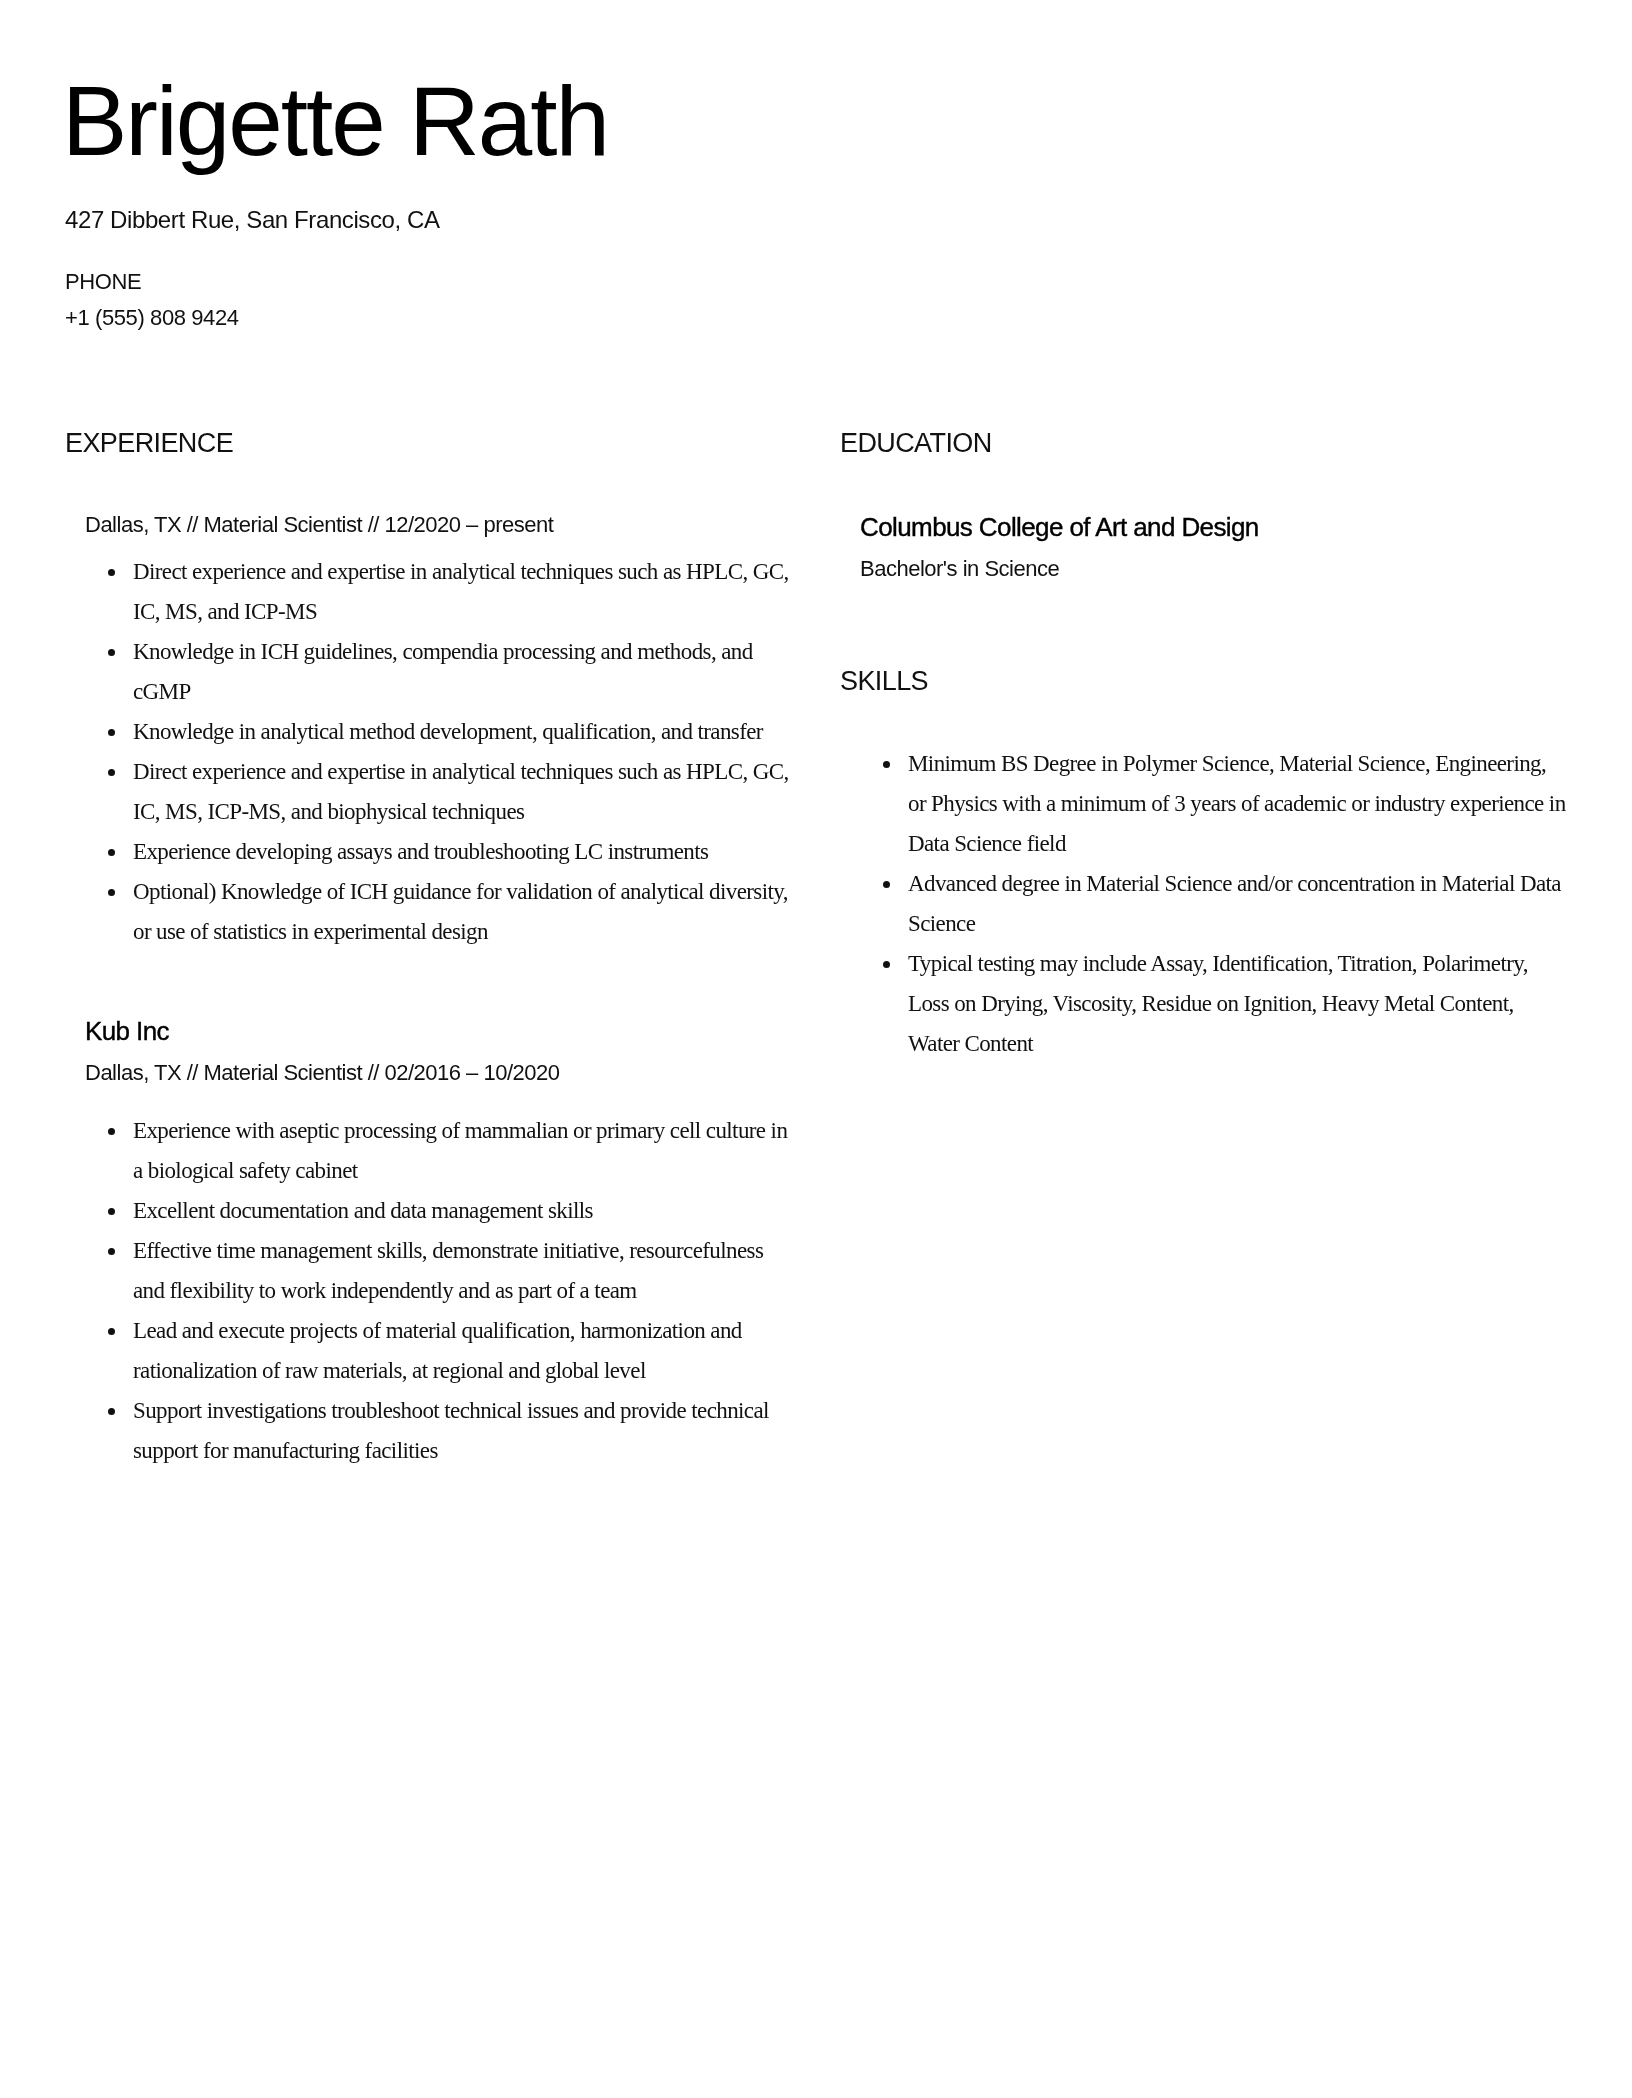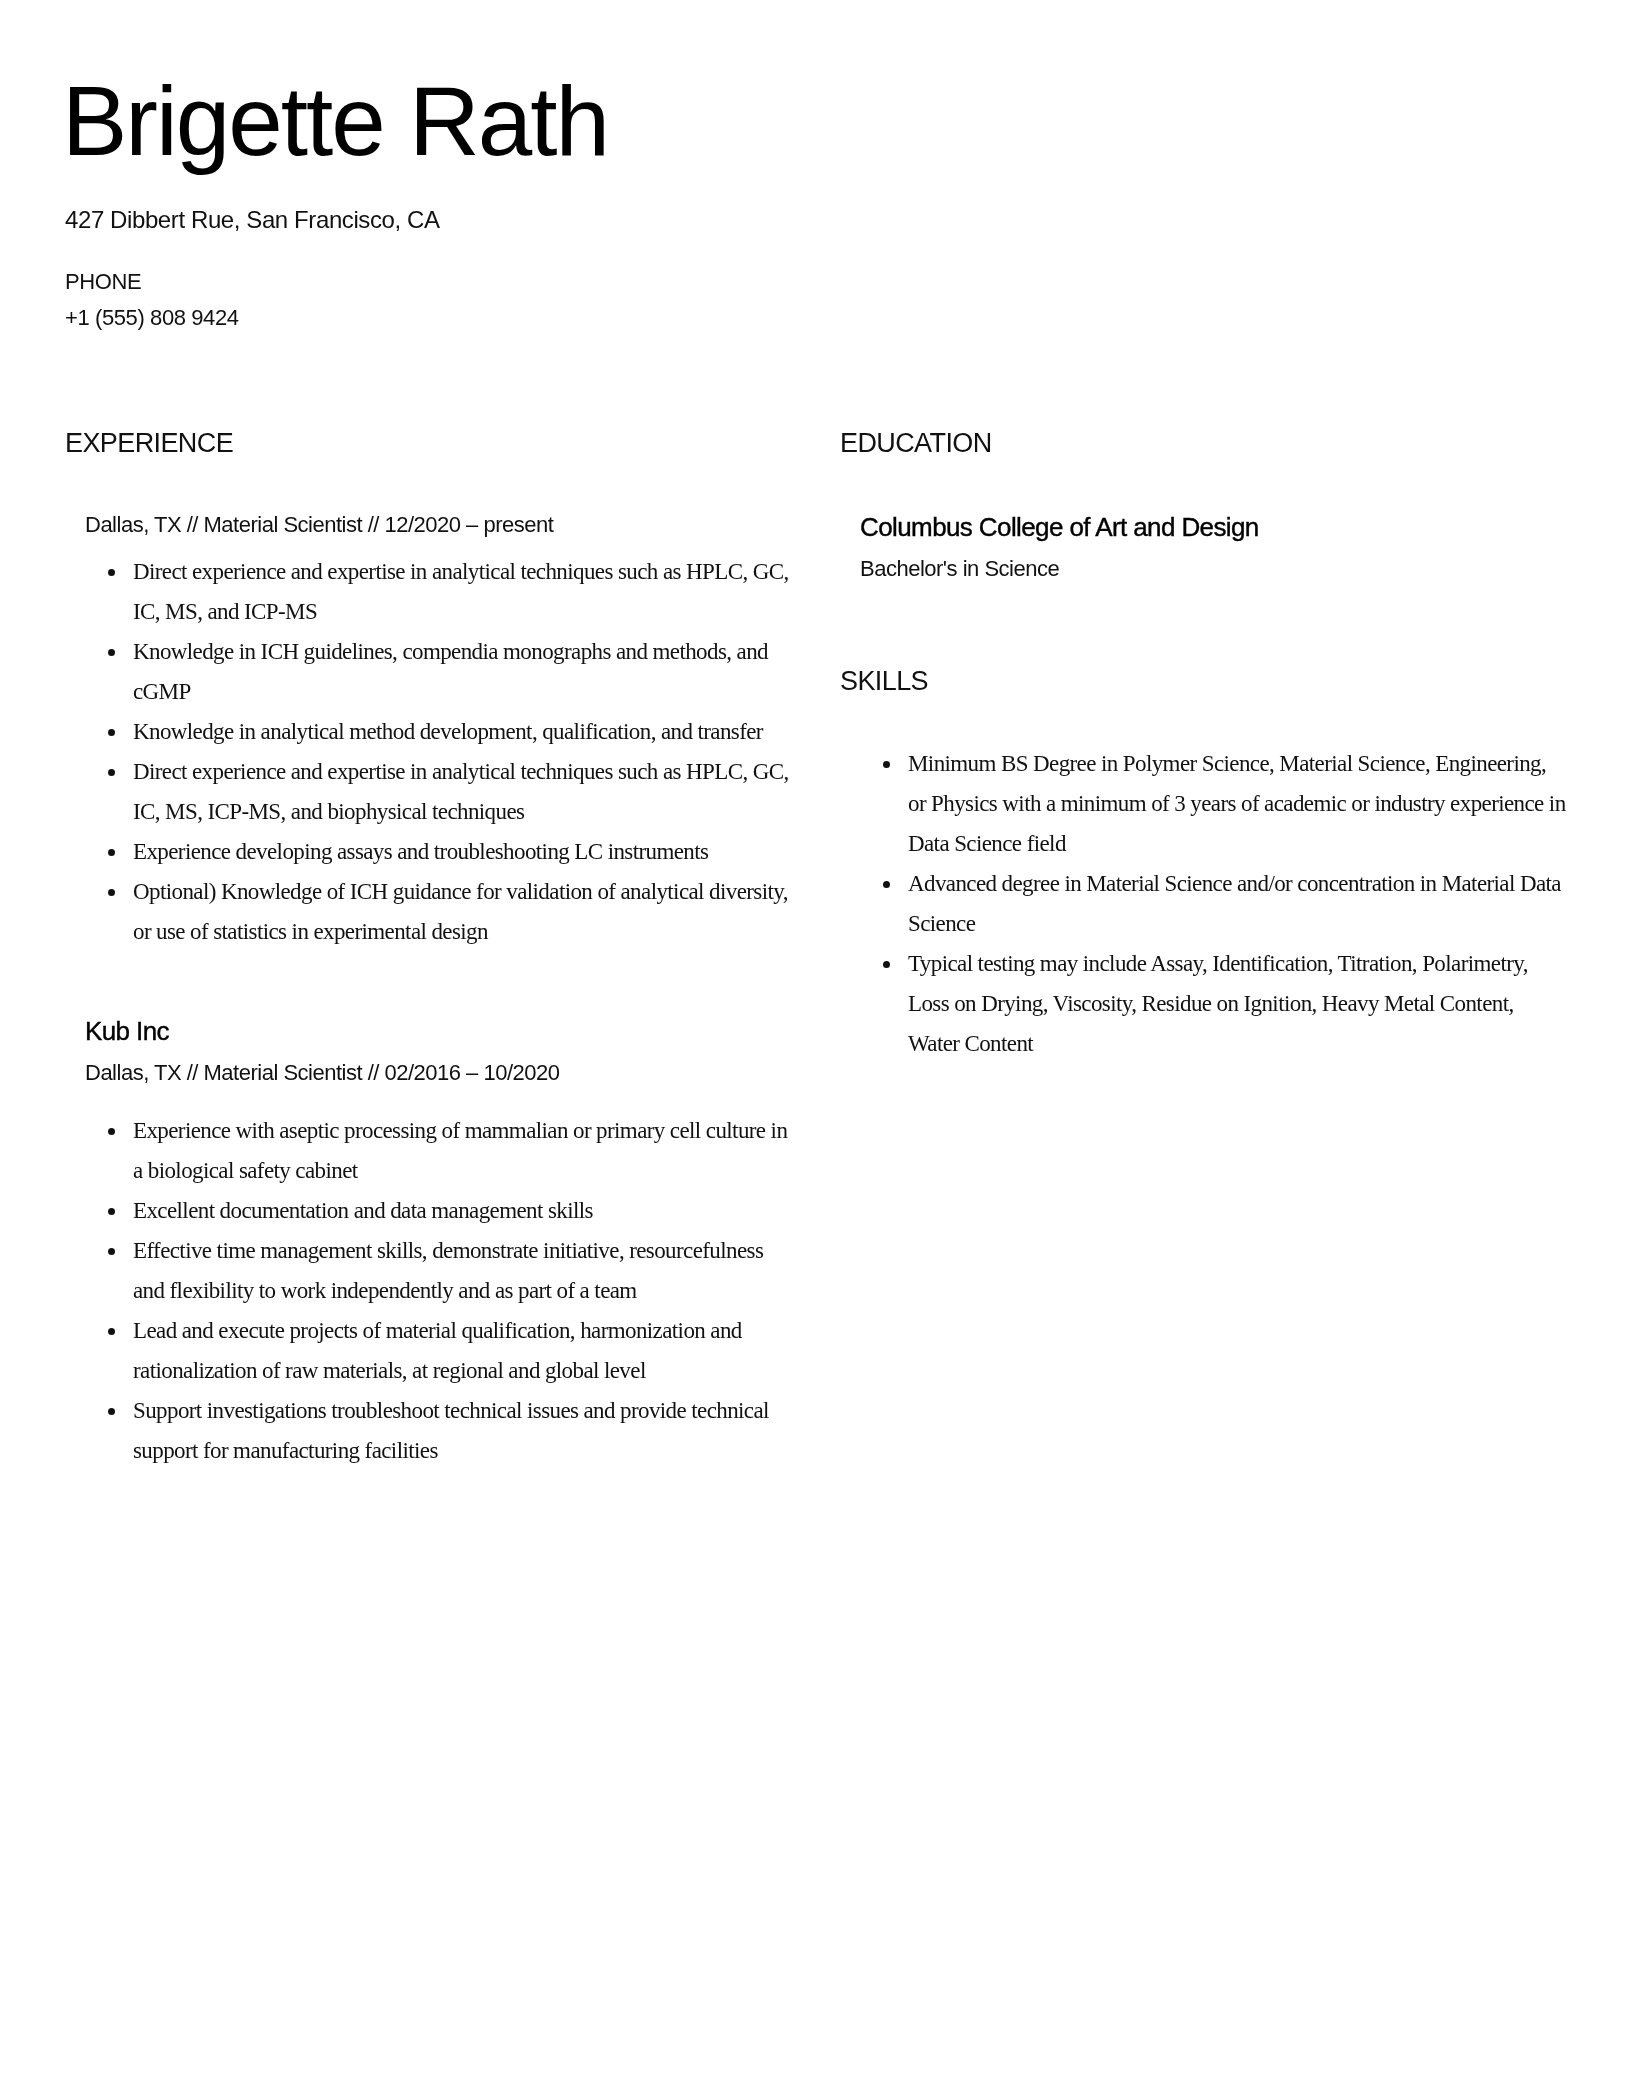--- a/index.html
+++ b/index.html
@@ -34,21 +34,21 @@
 <div class="phone-label">PHONE</div>
 <div class="phone-value">+1 (555) 808 9424</div>
 
 <div class="col left">
   <h2 class="section-title">EXPERIENCE</h2>
 
   <div class="entry exp-entry-1">
     <div class="entry-meta">Dallas, TX // Material Scientist // 12/2020 – present</div>
     <ul class="bullets" style="width:660px;">
       <li>Direct experience and expertise in analytical techniques such as HPLC, GC, IC, MS, and ICP-MS</li>
-      <li>Knowledge in ICH guidelines, compendia monographs and methods, and cGMP</li>
+      <li>Knowledge in ICH guidelines, compendia processing and methods, and cGMP</li>
       <li>Knowledge in analytical method development, qualification, and transfer</li>
       <li>Direct experience and expertise in analytical techniques such as HPLC, GC, IC, MS, ICP-MS, and biophysical techniques</li>
       <li>Experience developing assays and troubleshooting LC instruments</li>
       <li>Optional) Knowledge of ICH guidance for validation of analytical diversity, or use of statistics in experimental design</li>
     </ul>
   </div>
 
   <div class="entry exp-entry-2">
     <div class="entry-title">Kub Inc</div>
     <div class="entry-meta">Dallas, TX // Material Scientist // 02/2016 – 10/2020</div>

